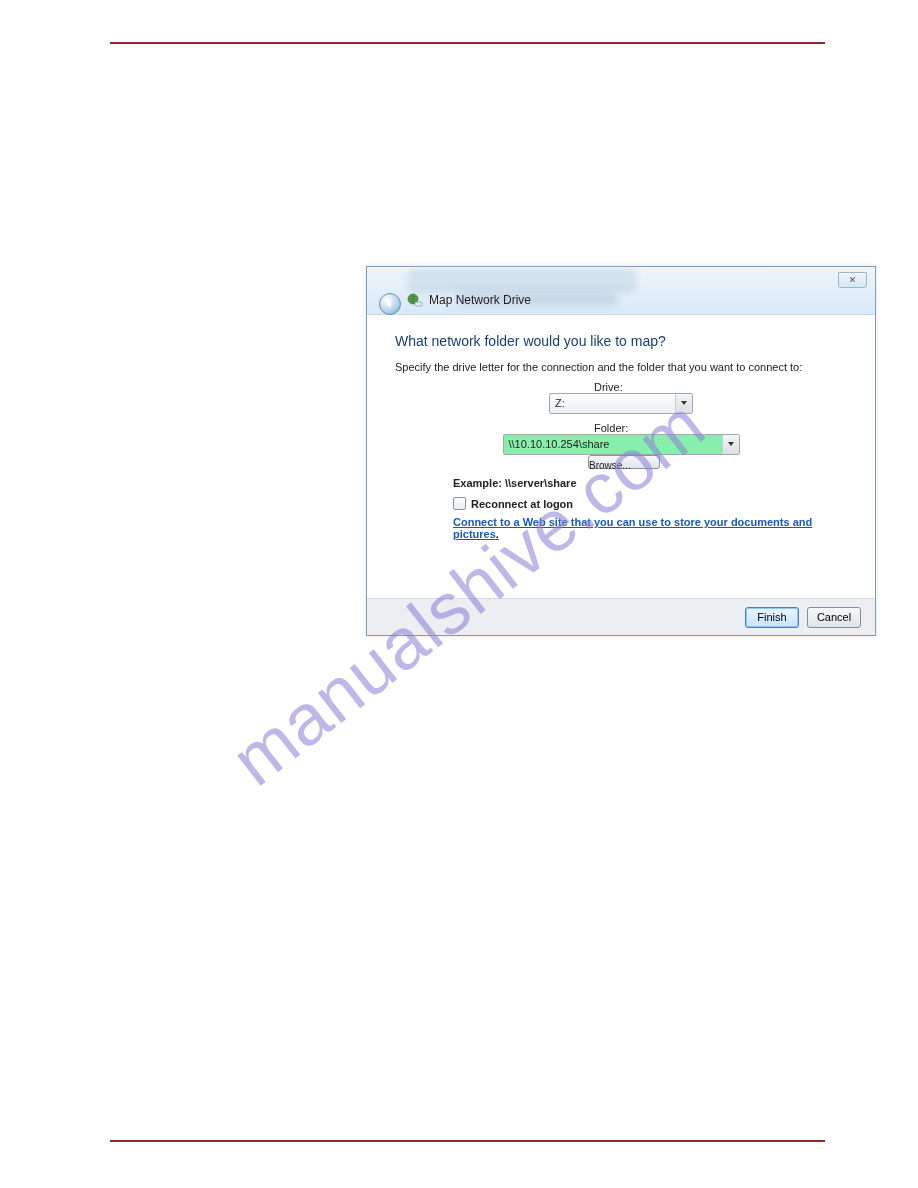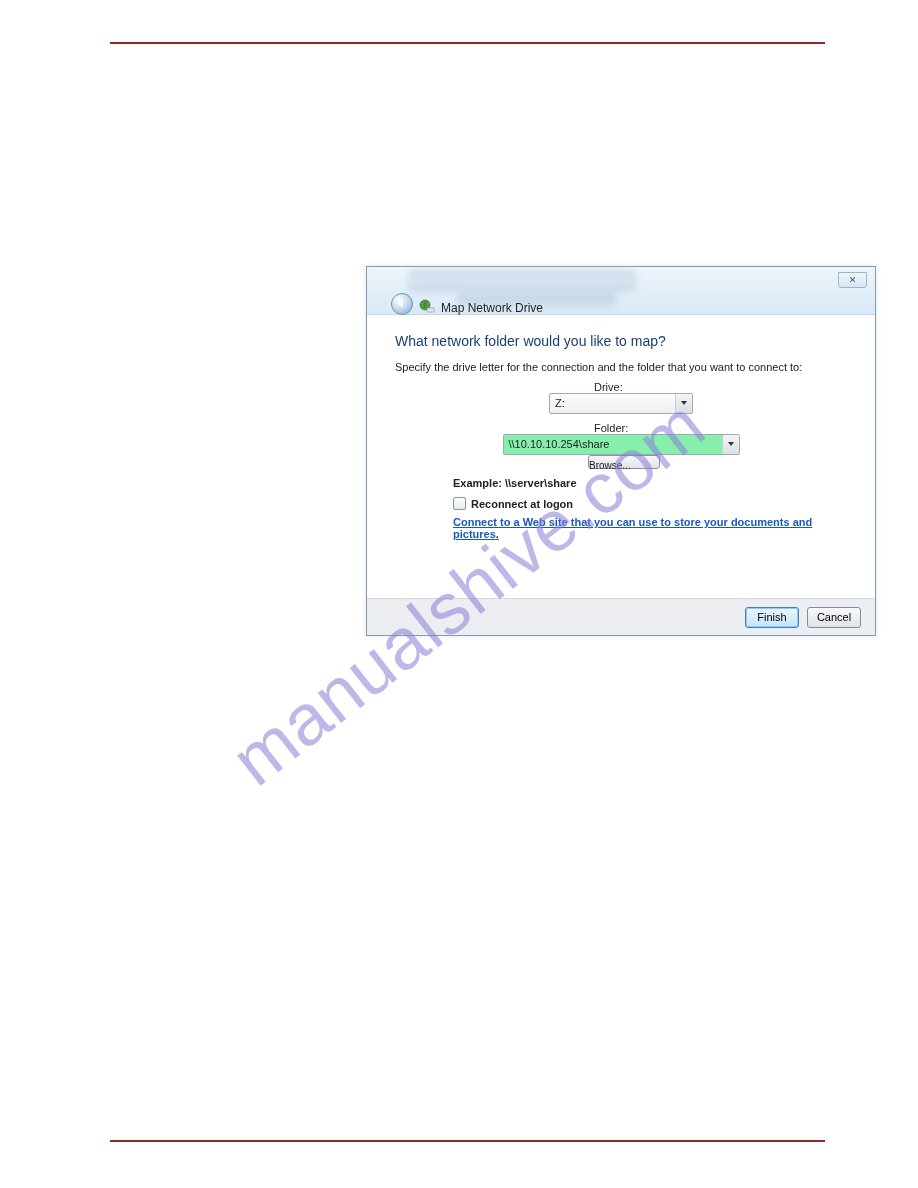--- a/index.html
+++ b/index.html
@@ -59,23 +59,23 @@
       border-radius: 0 0 3px 3px;
       background: linear-gradient(#eef5fb, #d8e6f2);
       font-family: Arial;
       font-size: 9px;
       text-align: center;
       line-height: 14px;
       color: #555;
     }
     .headerrow {
       display: flex;
-      align-items: flex-end;
+      align-items: flex-start;
       gap: 6px;
-      padding: 26px 0 0 24px;
+      padding: 26px 0 0 12px;
       position: relative;
     }
     .back-circle {
       width: 22px;
       height: 22px;
       border-radius: 50%;
       background: radial-gradient(circle at 35% 30%, #ffffff, #bcd5ea 55%, #7aa6c7);
       border: 1px solid #6b94b5;
       position: relative;
     }

